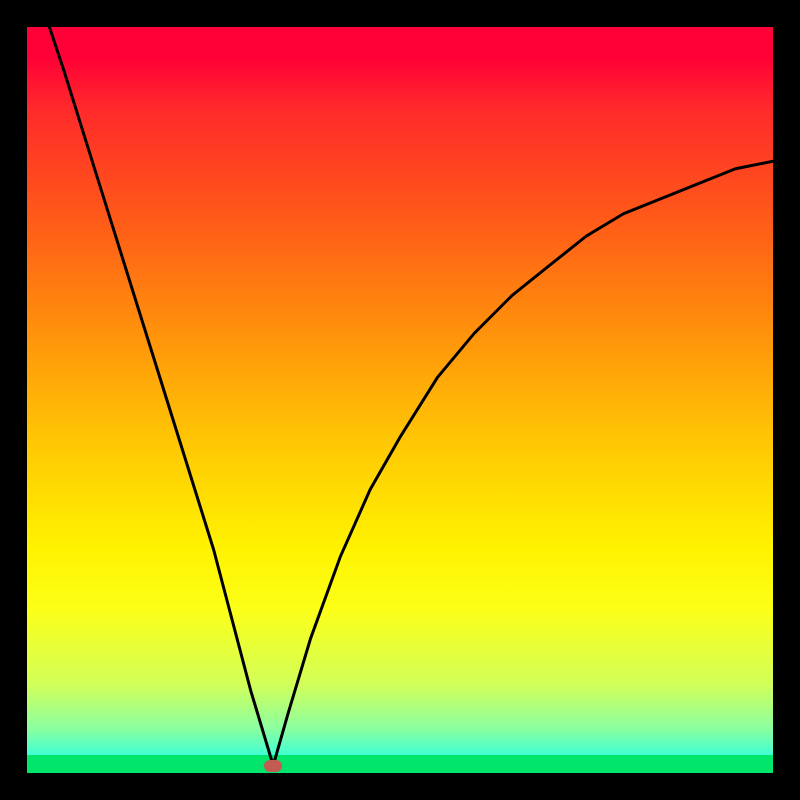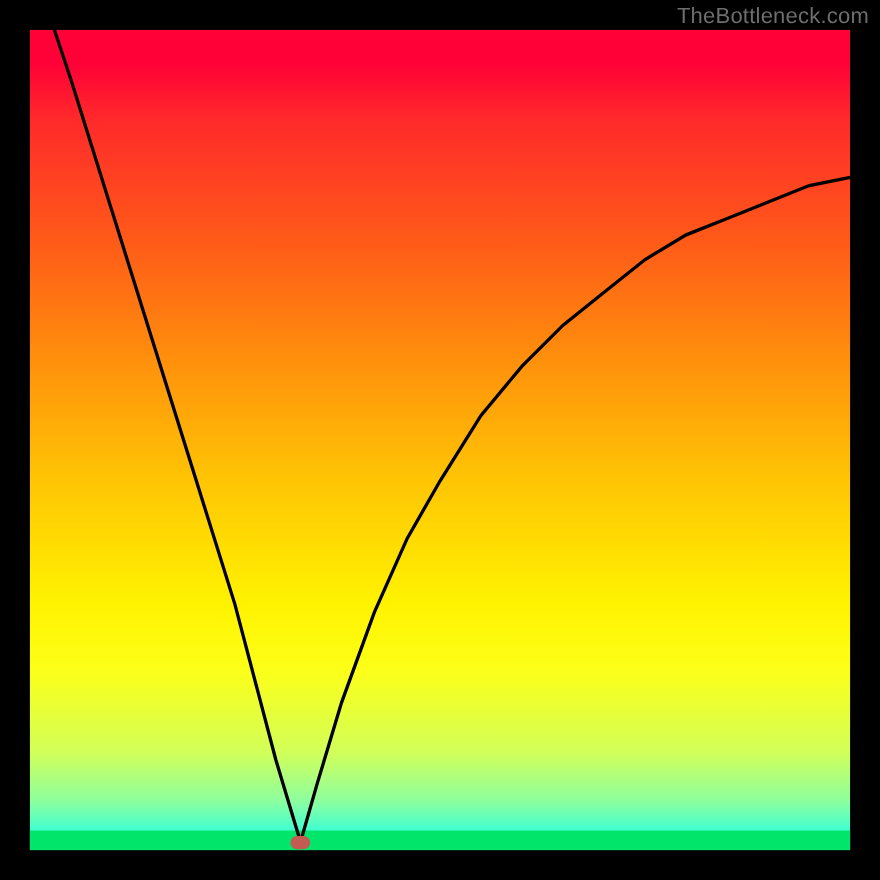--- a/index.html
+++ b/index.html
@@ -83,14 +83,13 @@
     <div class="green-band"></div>
 
     <svg class="curve" width="746" height="746" viewBox="0 0 746 746">
       <path id="left-branch-path" fill="none" stroke="#000" stroke-width="3" stroke-linecap="round" d="M22.4 0.0 L37.3 44.8 L74.6 164.1 L111.9 283.5 L149.2 402.8 L186.5 522.2 L223.8 663.9 L246.2 738.5"></path>
       <path id="right-branch-path" fill="none" stroke="#000" stroke-width="3" stroke-linecap="round" d="M246.2 738.5 L261.1 686.3 L283.5 611.7 L313.3 529.7 L343.2 462.5 L373.0 410.3 L410.3 350.6 L447.6 305.9 L484.9 268.6 L522.2 238.7 L559.5 208.9 L596.8 186.5 L634.1 171.6 L671.4 156.7 L708.7 141.7 L746.0 134.3"></path>
     </svg>
 
     <div id="min-marker" class="marker" style="left: 246.18px; top: 738.54px; background: rgb(196, 91, 83);"></div>
   </div>
 
-  <div class="watermark">TheBottleneck.com</div>
 </div>
 
 </body></html>

